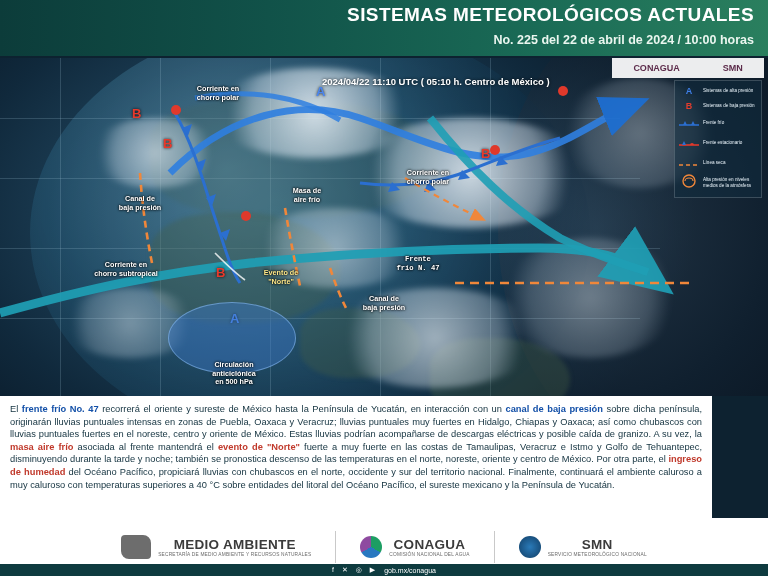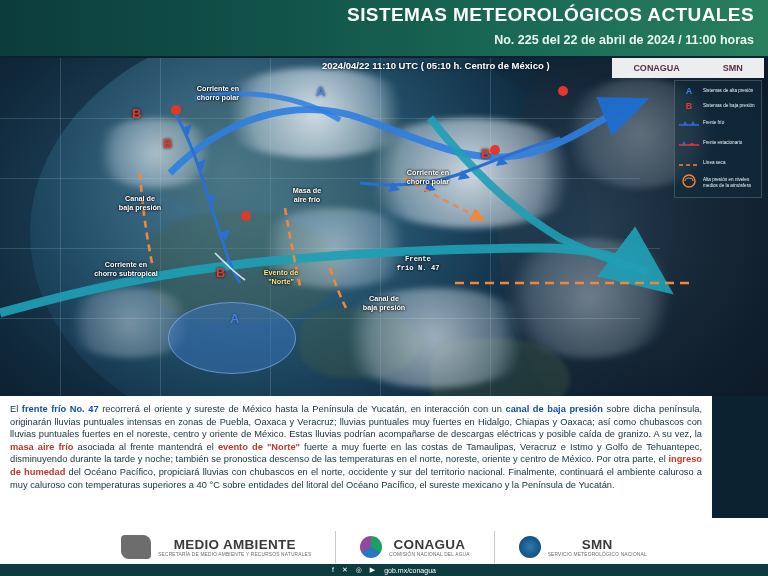--- a/index.html
+++ b/index.html
@@ -91,21 +91,21 @@
   .mlabel {
     position: absolute; color: #ffffff; font-size: 7.2px; font-weight: bold;
     line-height: 8.6px; text-shadow: 0 0 3px rgba(0,0,0,0.95), 0 0 2px rgba(0,0,0,0.9);
     white-space: pre-line; text-align: center; margin-top: 29px;
   }
   .bigA { position: absolute; color: #4a86f0; font-weight: bold; font-size: 13px;
           text-shadow: 0 0 3px rgba(0,0,0,0.9); }
   .bigB { position: absolute; color: #e8392b; font-weight: bold; font-size: 13px;
           text-shadow: 0 0 3px rgba(0,0,0,0.9); }
   .timestamp {
-    position: absolute; left: 322px; top: 2px;
+    position: absolute; left: 322px; top: 18px;
     color: #ffffff; font-size: 9.5px; font-weight: bold;
     text-shadow: 0 0 3px rgba(0,0,0,0.9);
   }
   .brandbar {
     position: absolute; right: 4px; top: 0px; width: 152px; height: 20px;
     background: rgba(255,255,255,0.92);
     display: flex; align-items: center; justify-content: space-around;
     font-size: 9px; font-weight: bold; color: #5c2b4a;
   }
 
@@ -160,21 +160,21 @@
   }
   .soc-icons { letter-spacing: 3px; font-size: 7px; }
 </style>
 </head>
 <body>
 
 <div id="page">
 
   <div class="header">
     <div class="header-title">SISTEMAS METEOROLÓGICOS ACTUALES</div>
-    <div class="header-sub">No. 225 del 22 de abril de 2024 / 11:00 horas</div>
+    <div class="header-sub">No. 225 del 22 de abril de 2024 / 10:00 horas</div>
   </div>
 
   <div class="map">
 
     <div class="globe"></div>
     <div class="globe-dark"></div>
 
     <div class="grat" style="left:60px;top:0;width:1px;height:338px;"></div>
     <div class="grat" style="left:160px;top:0;width:1px;height:338px;"></div>
     <div class="grat" style="left:270px;top:0;width:1px;height:338px;"></div>
@@ -264,20 +264,23 @@
     <div class="mlabel" style="left:78px;top:174px;width:96px;">Corriente en
 chorro subtropical</div>
     <div class="mlabel" style="left:272px;top:100px;width:70px;">Masa de
 aire frío</div>
     <div class="mlabel" style="left:246px;top:182px;width:70px;color:#ffe98a;">Evento de
 "Norte"</div>
     <div class="mlabel" style="left:382px;top:168px;width:72px;font-family:Liberation Mono, monospace;">Frente
 frío N. 47</div>
     <div class="mlabel" style="left:348px;top:208px;width:72px;">Canal de
 baja presión</div>
+    <div class="mlabel" style="left:190px;top:274px;width:88px;">Circulación
+anticiclónica
+en 500 hPa</div>
 
     <div class="timestamp">2024/04/22 11:10 UTC ( 05:10 h. Centro de México )</div>
 
     <div class="brandbar">
       <span>CONAGUA</span>
       <span>SMN</span>
     </div>
 
     <div class="legend">
       <div class="legend-row">

